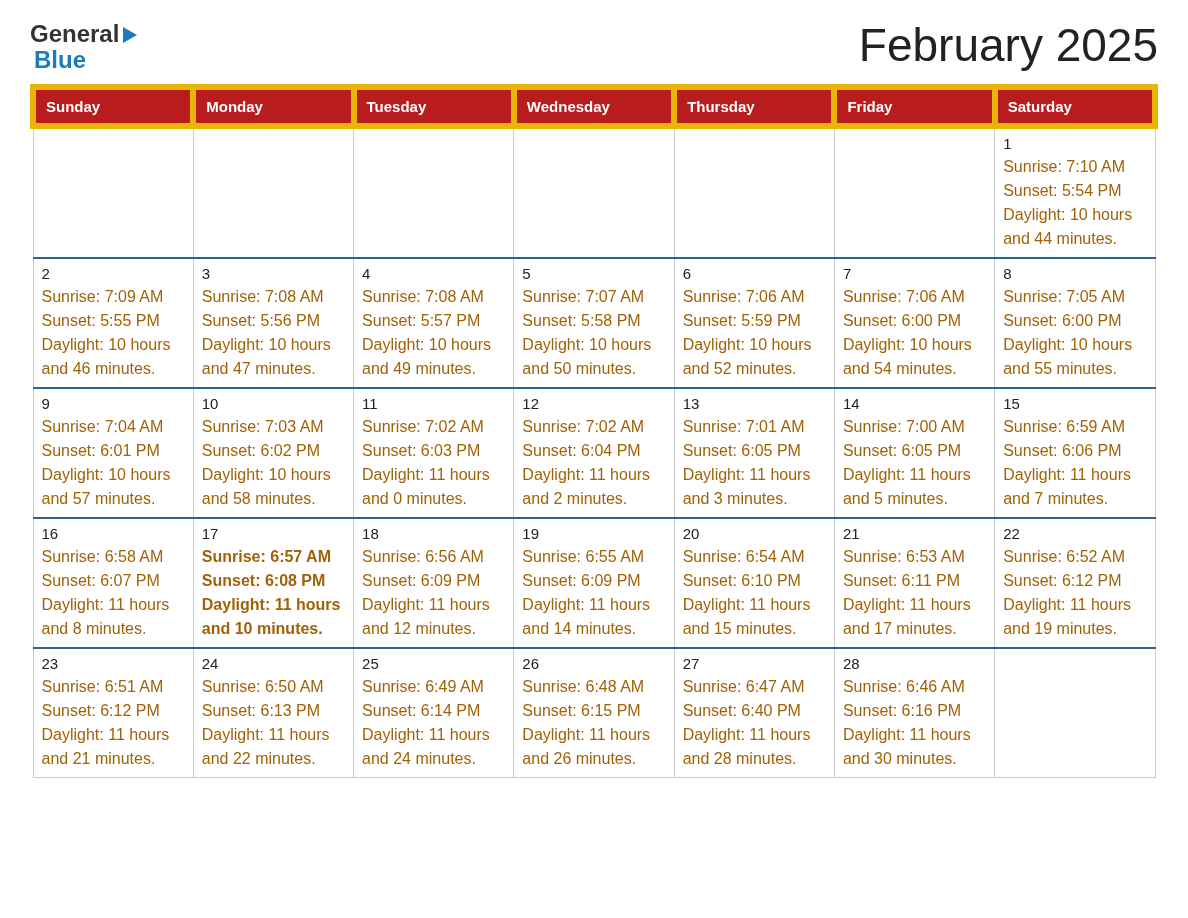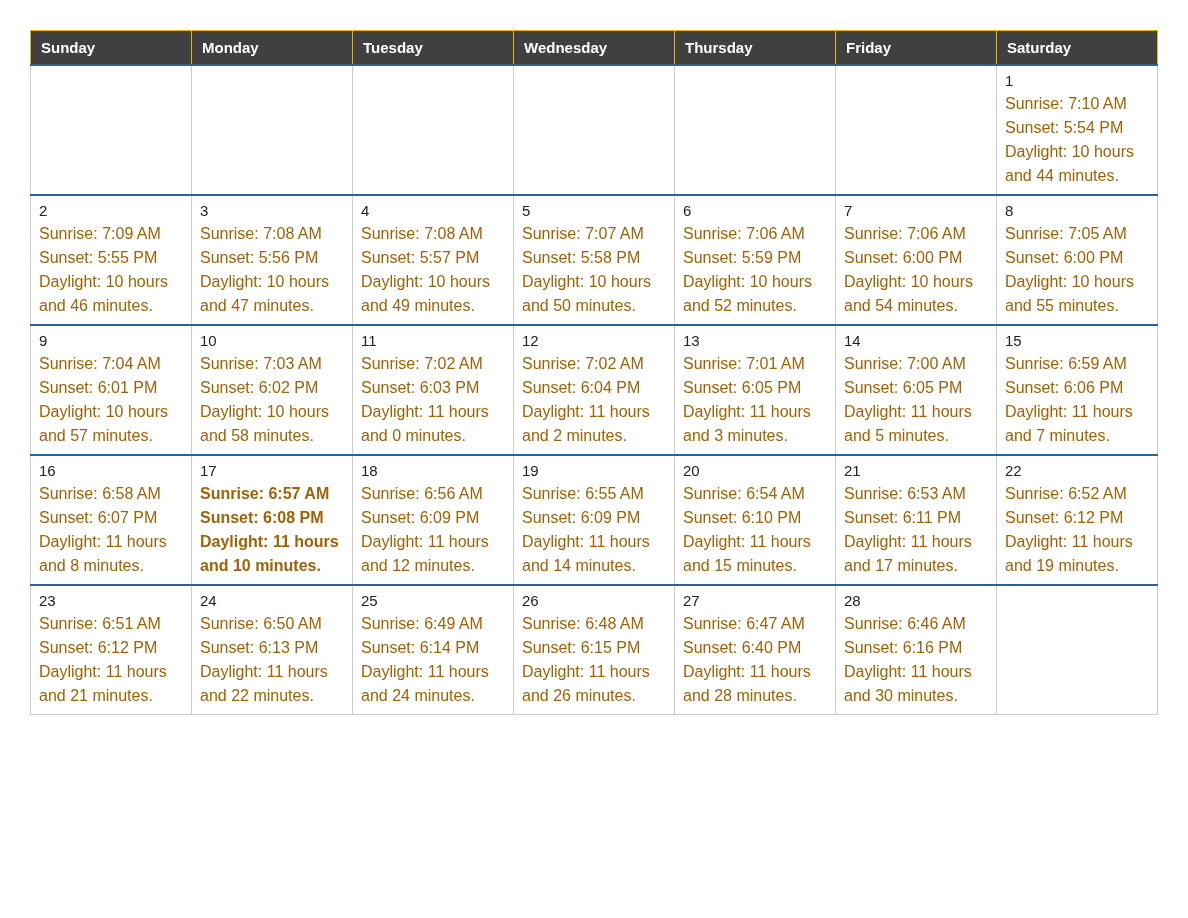--- a/index.html
+++ b/index.html
@@ -29,27 +29,27 @@
       font-size: 20px;
       color: #555;
       margin-top: 4px;
     }
     .calendar {
       width: 100%;
       border-collapse: collapse;
       margin-top: 8px;
     }
     .calendar th {
-      background-color: #404040;
+      background-color: #b91c1c;
       color: #fff;
       font-size: 15px;
       font-weight: bold;
       padding: 8px 10px;
       text-align: left;
-      border: 1px solid #eab308;
+      border: 6px solid #eab308;
     }
     .calendar td {
       vertical-align: top;
       border: 1px solid #ccc;
       padding: 6px 8px;
       width: 14.28%;
       height: 110px;
       font-size: 12.5px;
       color: #333;
       background: #fff;
@@ -86,21 +86,31 @@
     .logo-line2 {
       display: flex;
       align-items: center;
       margin-top: -2px;
     }
   </style>
 </head>
 <body>
 
 <div class="header">
+  <div class="logo-wrapper">
+    <div class="logo-line1">
+      <span style="font-size:24px;font-weight:bold;color:#333;">General</span>
+      <span style="display:inline-block;width:0;height:0;border-top:8px solid transparent;border-bottom:8px solid transparent;border-left:14px solid #1a7bbf;margin-left:4px;margin-top:2px;"></span>
+    </div>
+    <div class="logo-line2">
+      <span style="font-size:24px;font-weight:bold;color:#1a7bbf;margin-left:4px;">Blue</span>
+    </div>
+  </div>
   <div class="title-block">
+    <div class="month-title">February 2025</div>
   </div>
 </div>
 
 <table class="calendar">
   <thead>
     <tr>
     <th>Sunday</th>
         <th>Monday</th>
         <th>Tuesday</th>
         <th>Wednesday</th>

